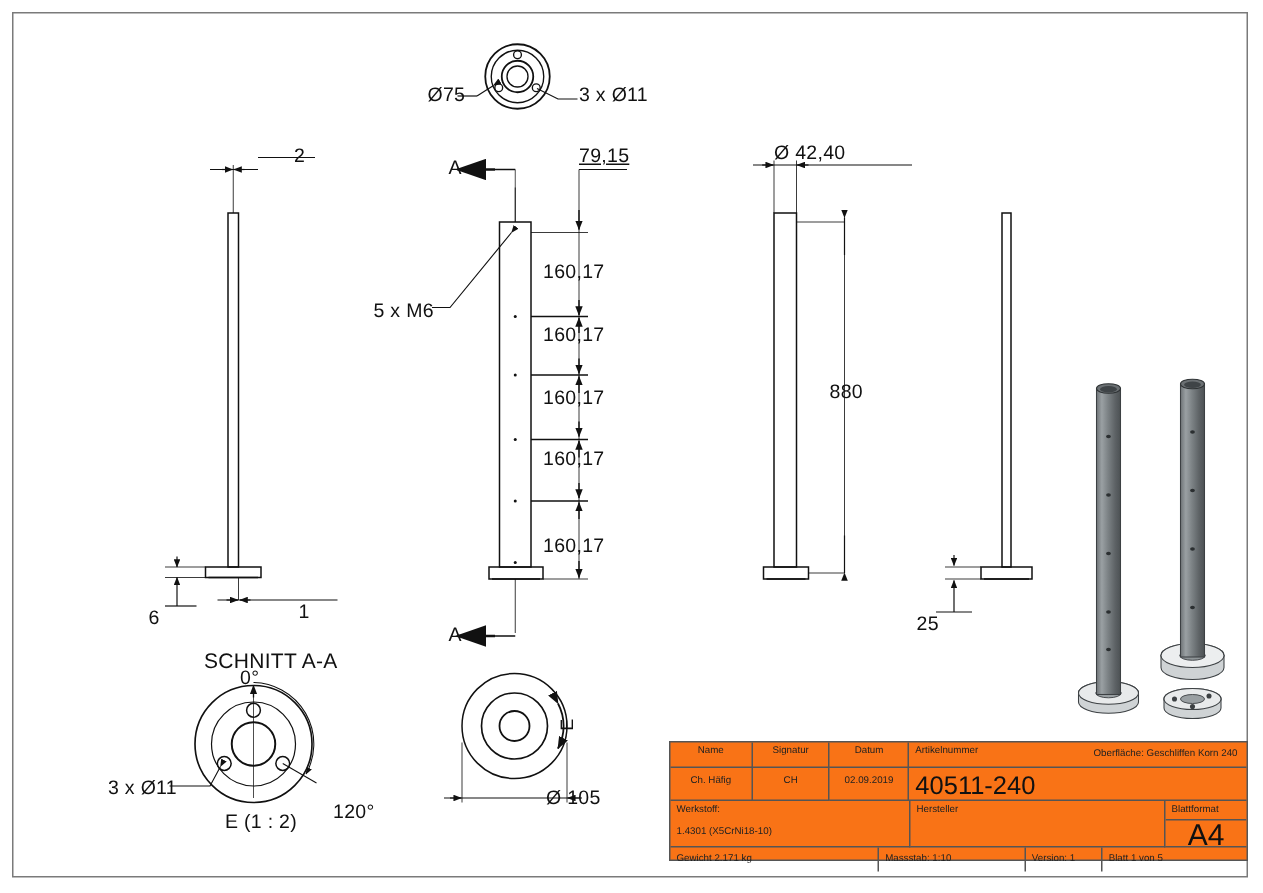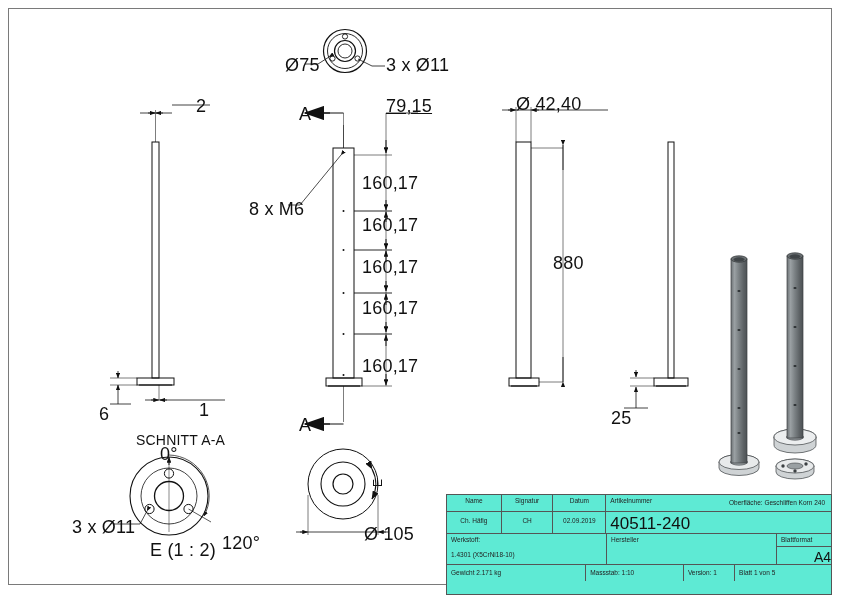--- a/index.html
+++ b/index.html
@@ -21,28 +21,28 @@
     box-sizing:border-box;
   }
   svg.layer{position:absolute;left:0;top:0;width:842px;height:595px;overflow:visible;}
   .lbl{
     position:absolute;
     font-family:"Liberation Sans", sans-serif;
     color:#111;
     white-space:nowrap;
     letter-spacing:0.2px;
   }
-  .dim{font-size:18px;}
+  .dim{font-size:13px;}
   .dim-sm{font-size:12px;}
   .title-sec{font-size:14px;}
 
   
   .tb{
-    position:absolute;left:446px;top:494px;width:386px;height:101px;
-    border:1px solid #555;box-sizing:border-box;background:#5eead4;
+    position:absolute;left:446px;top:494px;width:386px;height:80px;
+    border:1px solid #555;box-sizing:border-box;background:#f97316;
   }
   .tb-row{display:flex;box-sizing:border-box;}
   .tb-cell{
     box-sizing:border-box;
     font-size:6.5px;color:#222;
     padding:2px 4px;
     position:relative;
     overflow:hidden;
   }
   .bb{border-bottom:1px solid #555;}
@@ -55,21 +55,21 @@
   .c-sig{width:52px;}
   .c-dat{width:53px;}
   .center{text-align:center;}
   .surface{
     position:absolute;right:6px;top:4px;font-size:6.5px;color:#222;
   }
   .artnum{font-size:17px;line-height:19px;color:#111;}
   .c-werk{width:160px;}
   .c-herst{width:170px;}
   .c-blatt{width:54px;}
-  .a4{font-size:14px;text-align:right;line-height:20px;color:#111;}
+  .a4{font-size:20px;text-align:center;line-height:20px;color:#111;}
   .c-gew{width:160px;}
   .c-mass{width:112px;}
   .c-ver{width:58px;}
   .c-blt{width:110px;}
 </style>
 </head>
 <body>
 
 <div id="sheet">
 
@@ -311,21 +311,21 @@
   <div class="lbl dim" style="left:196px;top:96px;">2</div>
   <div class="lbl dim" style="left:99px;top:404px;">6</div>
   <div class="lbl dim" style="left:199px;top:400px;">1</div>
 
   <div class="lbl dim" style="left:386px;top:96px;text-decoration:underline;">79,15</div>
   <div class="lbl dim" style="left:362px;top:173px;">160,17</div>
   <div class="lbl dim" style="left:362px;top:215px;">160,17</div>
   <div class="lbl dim" style="left:362px;top:257px;">160,17</div>
   <div class="lbl dim" style="left:362px;top:298px;">160,17</div>
   <div class="lbl dim" style="left:362px;top:356px;">160,17</div>
-  <div class="lbl dim" style="left:249px;top:199px;">8 x M6</div>
+  <div class="lbl dim" style="left:249px;top:199px;">5 x M6</div>
 
   <div class="lbl dim" style="left:516px;top:94px;">Ø 42,40</div>
   <div class="lbl dim" style="left:553px;top:253px;">880</div>
   <div class="lbl dim" style="left:611px;top:408px;">25</div>
 
   <div class="lbl title-sec" style="left:136px;top:432px;">SCHNITT A-A</div>
   <div class="lbl dim" style="left:160px;top:444px;">0°</div>
   <div class="lbl dim" style="left:222px;top:533px;">120°</div>
   <div class="lbl dim" style="left:72px;top:517px;">3 x Ø11</div>
   <div class="lbl dim" style="left:150px;top:540px;">E (1 : 2)</div>

